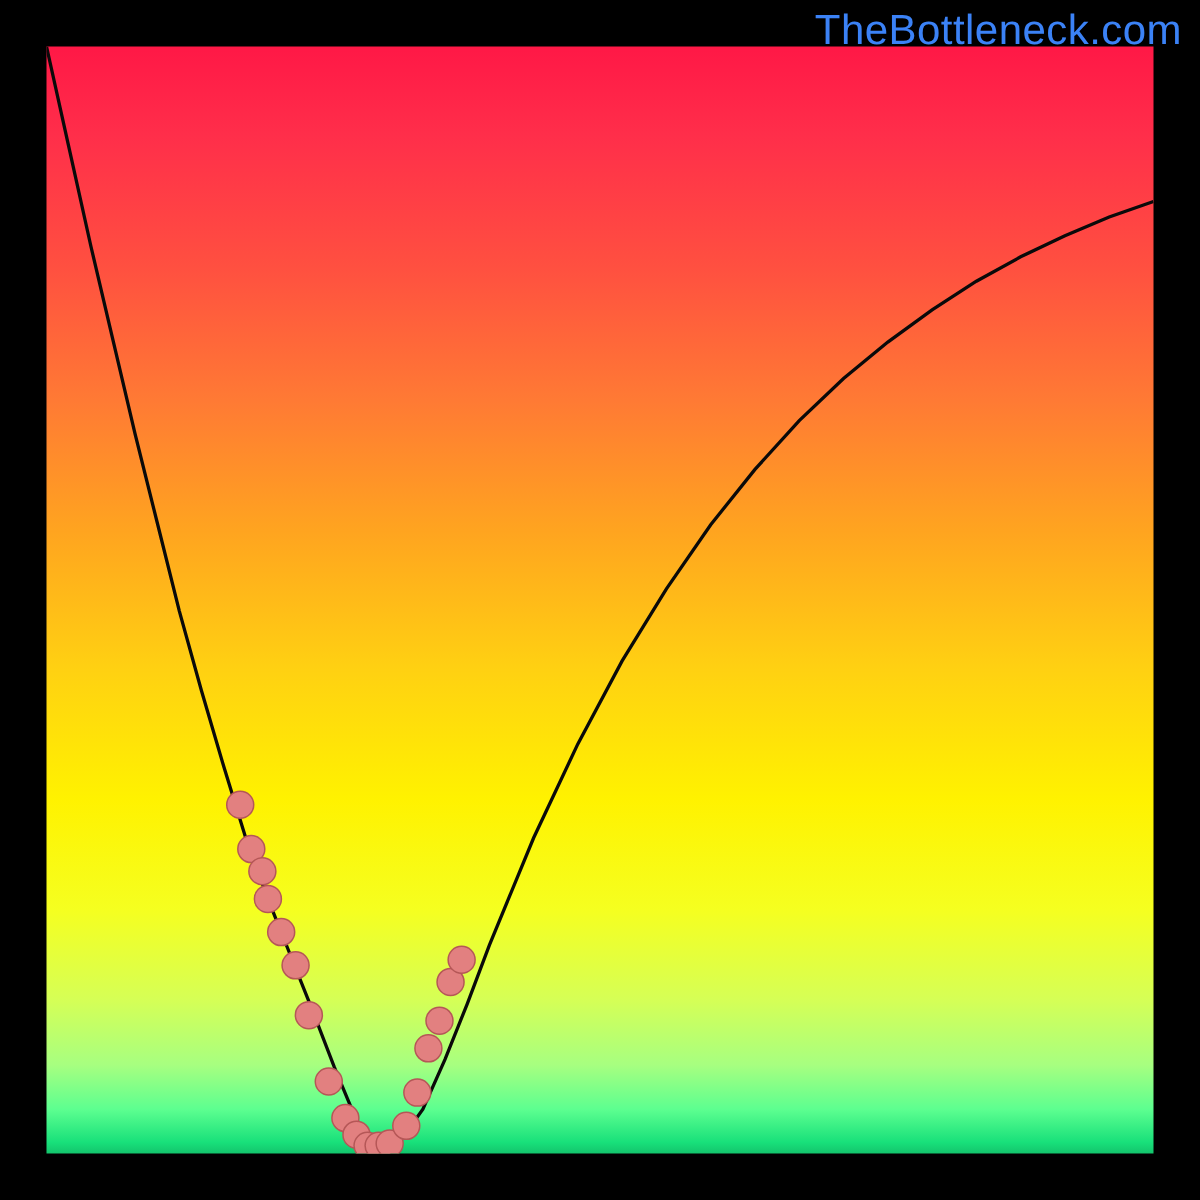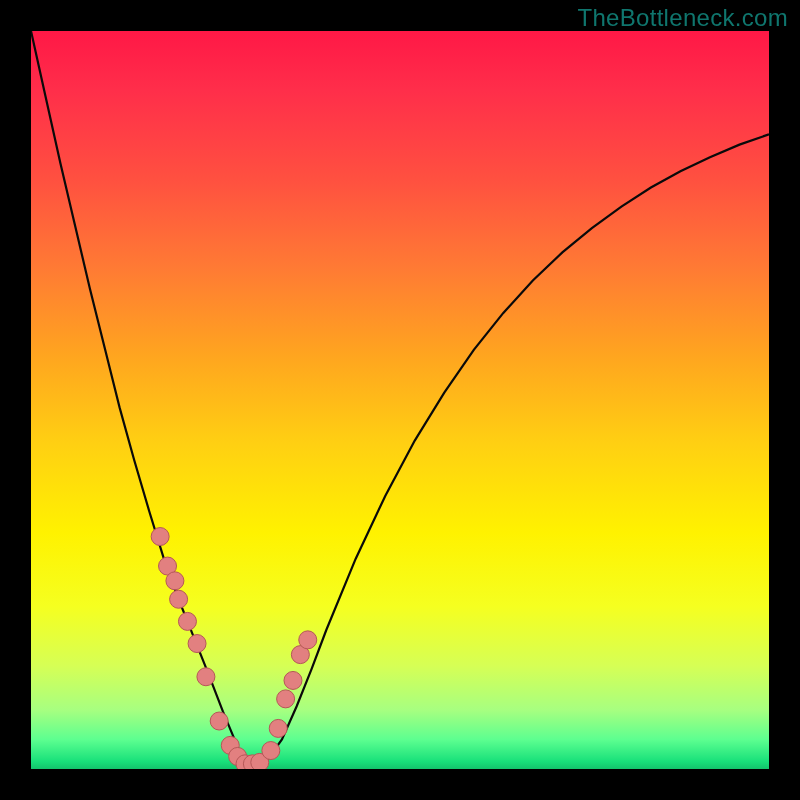--- a/index.html
+++ b/index.html
@@ -45,22 +45,22 @@
     position: absolute;
     left: 0;
     top: 0;
     width: 738px;
     height: 738px;
   }
   .watermark {
     position: absolute;
     top: 4px;
     right: 12px;
-    color: #0f766e;
-    font-size: 24px;
+    color: #3b82f6;
+    font-size: 28px;
     font-weight: 400;
     letter-spacing: 0.3px;
     user-select: none;
   }
 </style>
 </head>
 <body>
 
 <div class="frame">
   <div class="plot">

